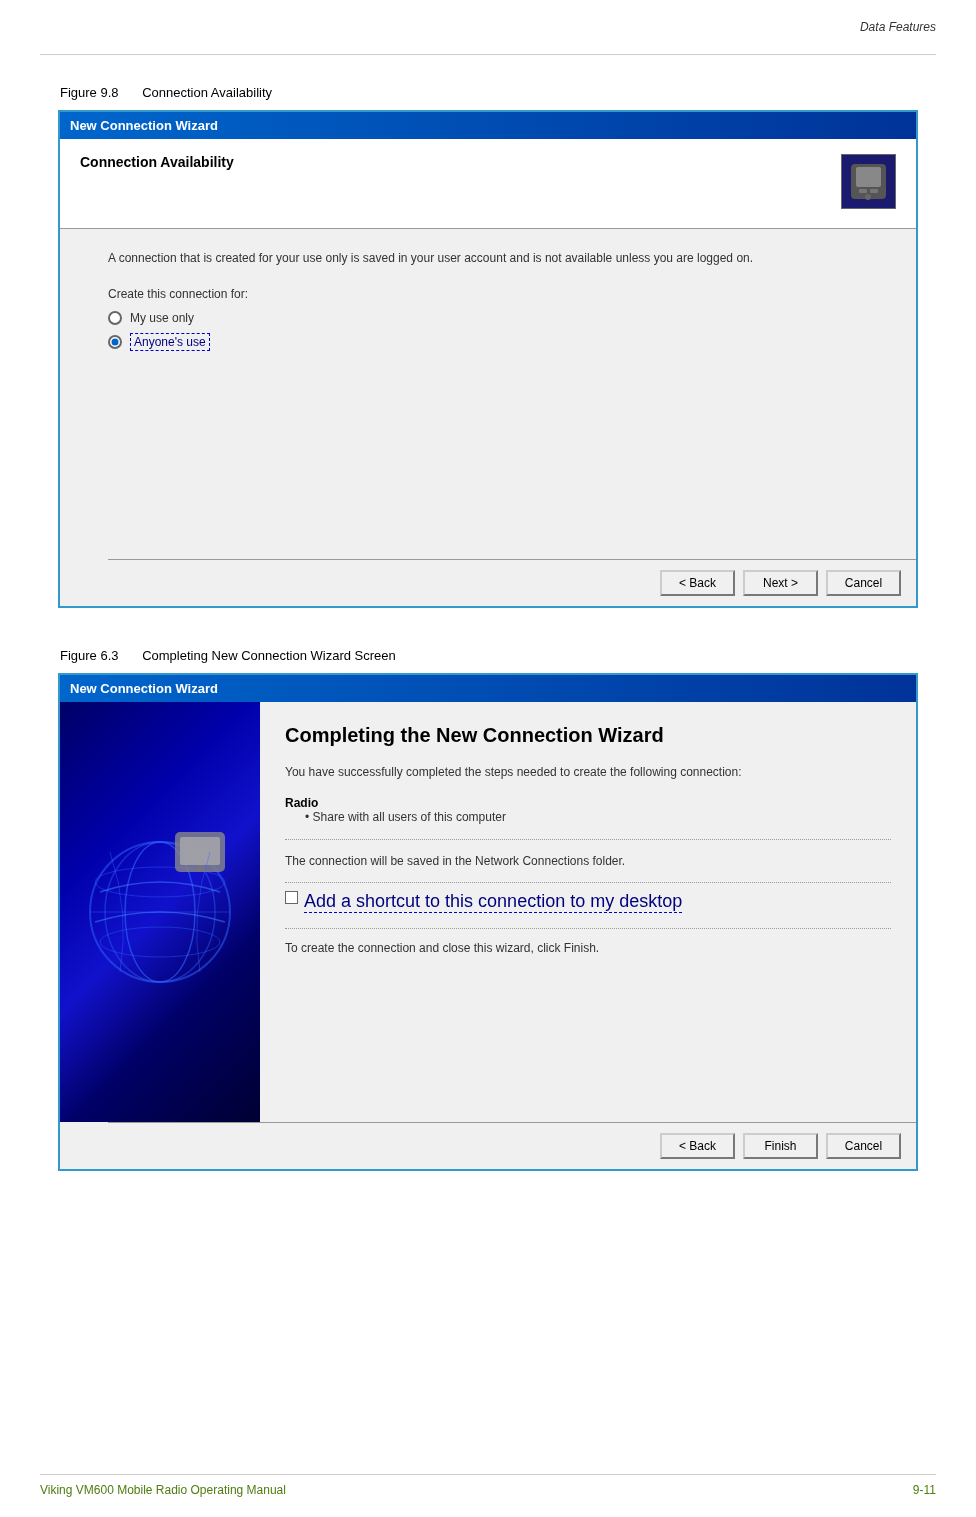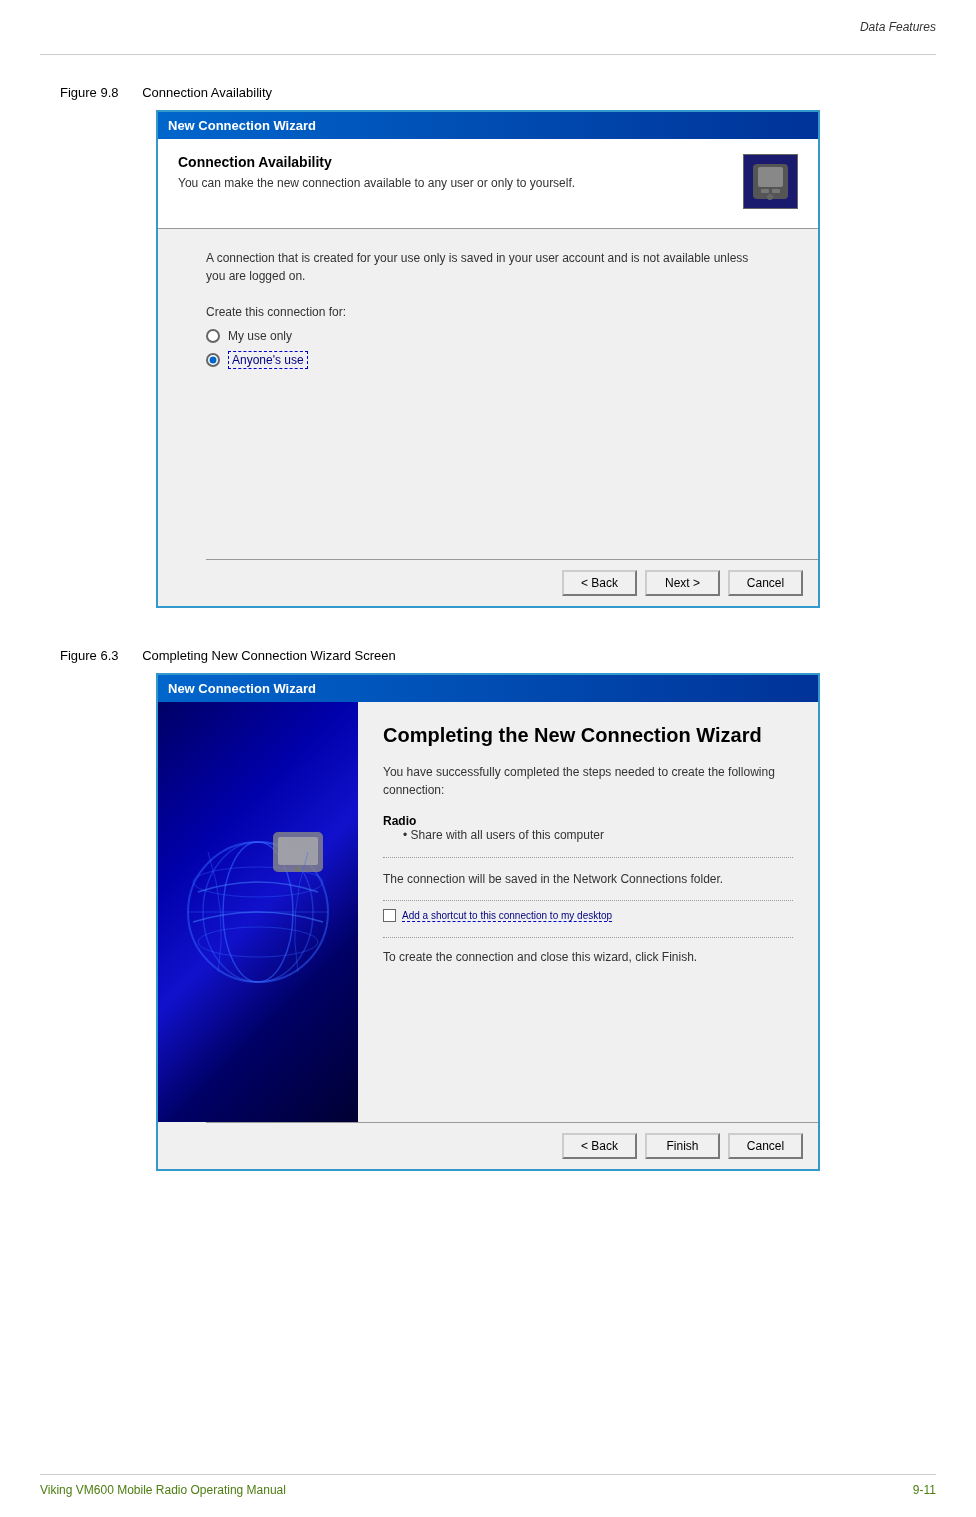--- a/index.html
+++ b/index.html
@@ -46,21 +46,21 @@
       font-size: 12px;
       color: #4d7c0f;
       border-top: 1px solid #ccc;
       padding-top: 8px;
     }
 
     
     .wizard-dialog {
       border: 2px solid #3399cc;
       background: #f0f0f0;
-      width: 664px;
+      width: 860px;
       margin: 0 auto 40px auto;
     }
 
     .wizard-titlebar {
       background: linear-gradient(to right, #0066cc, #003399);
       color: white;
       font-size: 13px;
       font-weight: bold;
       padding: 6px 10px;
     }
@@ -239,23 +239,23 @@
       font-size: 12px;
       color: #333;
       margin-bottom: 12px;
       line-height: 1.5;
       border-top: 1px dotted #999;
       padding-top: 12px;
     }
 
     .checkbox-row {
       display: flex;
-      align-items: center;
+      align-items: flex-start;
       margin-bottom: 15px;
-      font-size: 10px;
+      font-size: 18px;
       color: #333;
       border-top: 1px dotted #999;
       padding-top: 8px;
     }
 
     .checkbox-box {
       width: 13px;
       height: 13px;
       border: 1px solid #666;
       background: white;
@@ -295,21 +295,20 @@
 
   <div class="wizard-dialog">
 
     <div class="wizard-titlebar">
       <span>New Connection Wizard</span>
     </div>
 
     <div class="wizard-header-panel">
       <div class="wizard-header-text">
         <div class="wizard-header-title">Connection Availability</div>
-        <div class="wizard-header-subtitle">You can make the new connection available to any user or only to yourself.</div>
       </div>
       <div class="wizard-header-icon">
         <svg width="45" height="45" viewBox="0 0 45 45">
           <rect x="5" y="5" width="35" height="35" rx="4" fill="#555"></rect>
           <rect x="10" y="8" width="25" height="20" rx="2" fill="#888"></rect>
           <rect x="13" y="30" width="8" height="4" rx="1" fill="#777"></rect>
           <rect x="24" y="30" width="8" height="4" rx="1" fill="#777"></rect>
           <circle cx="22" cy="38" r="3" fill="#666"></circle>
         </svg>
       </div>

